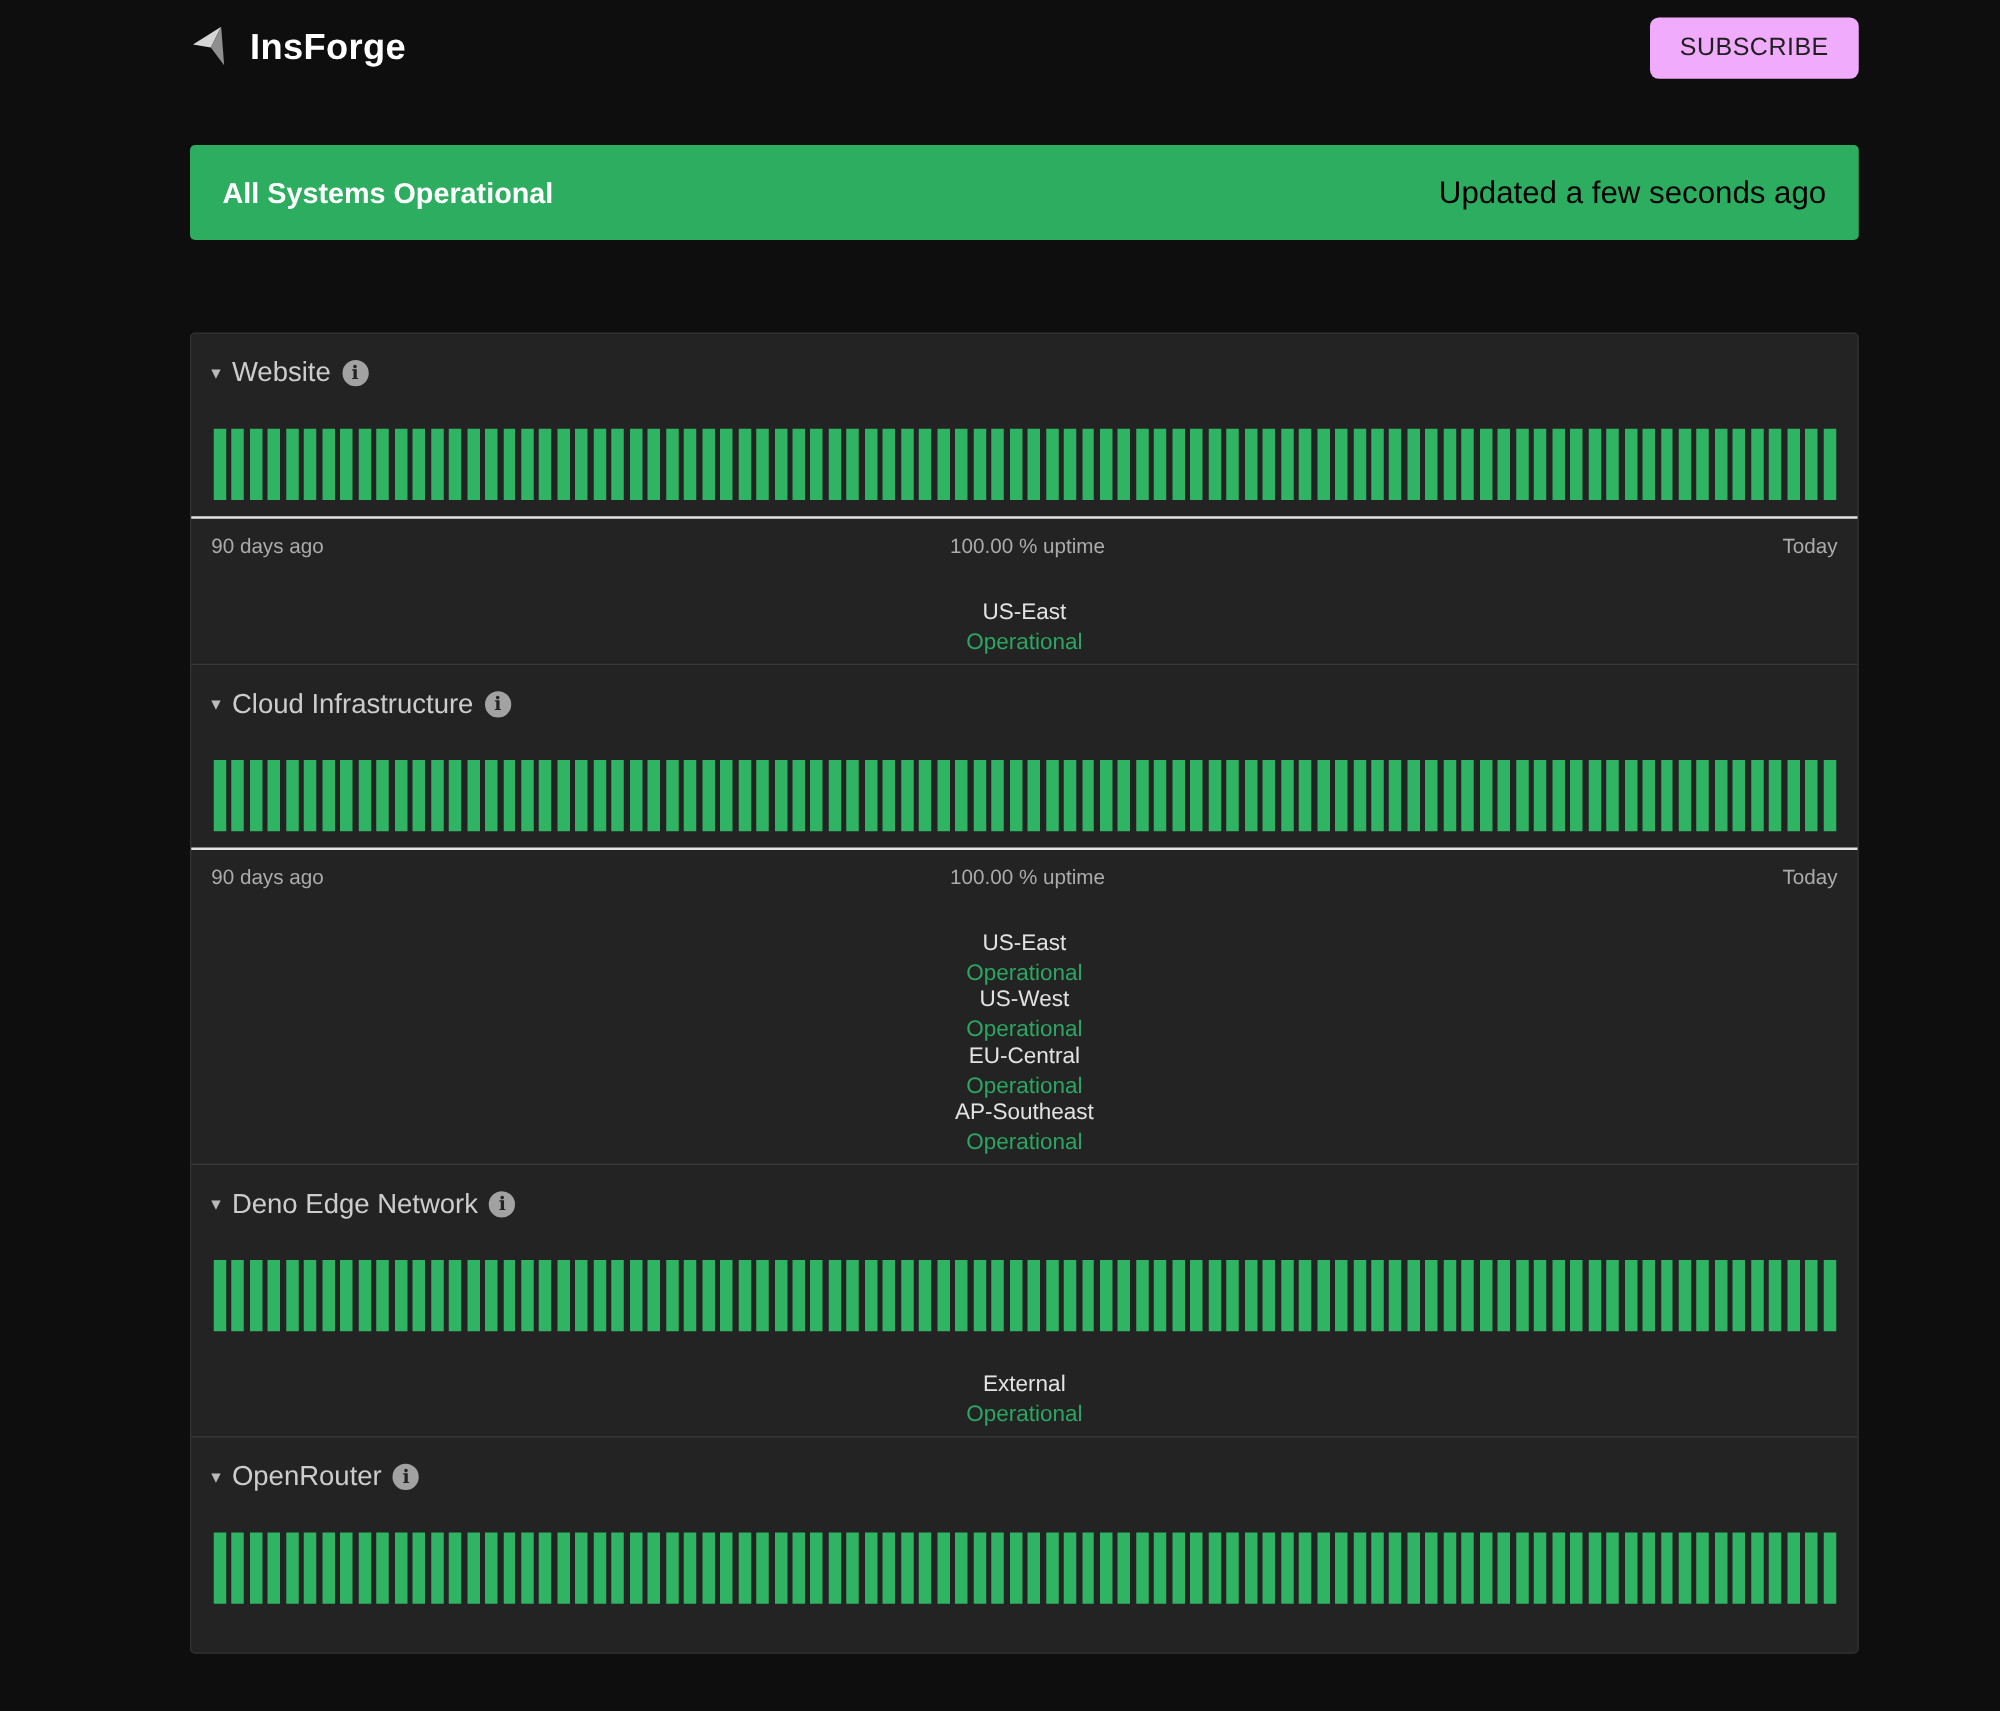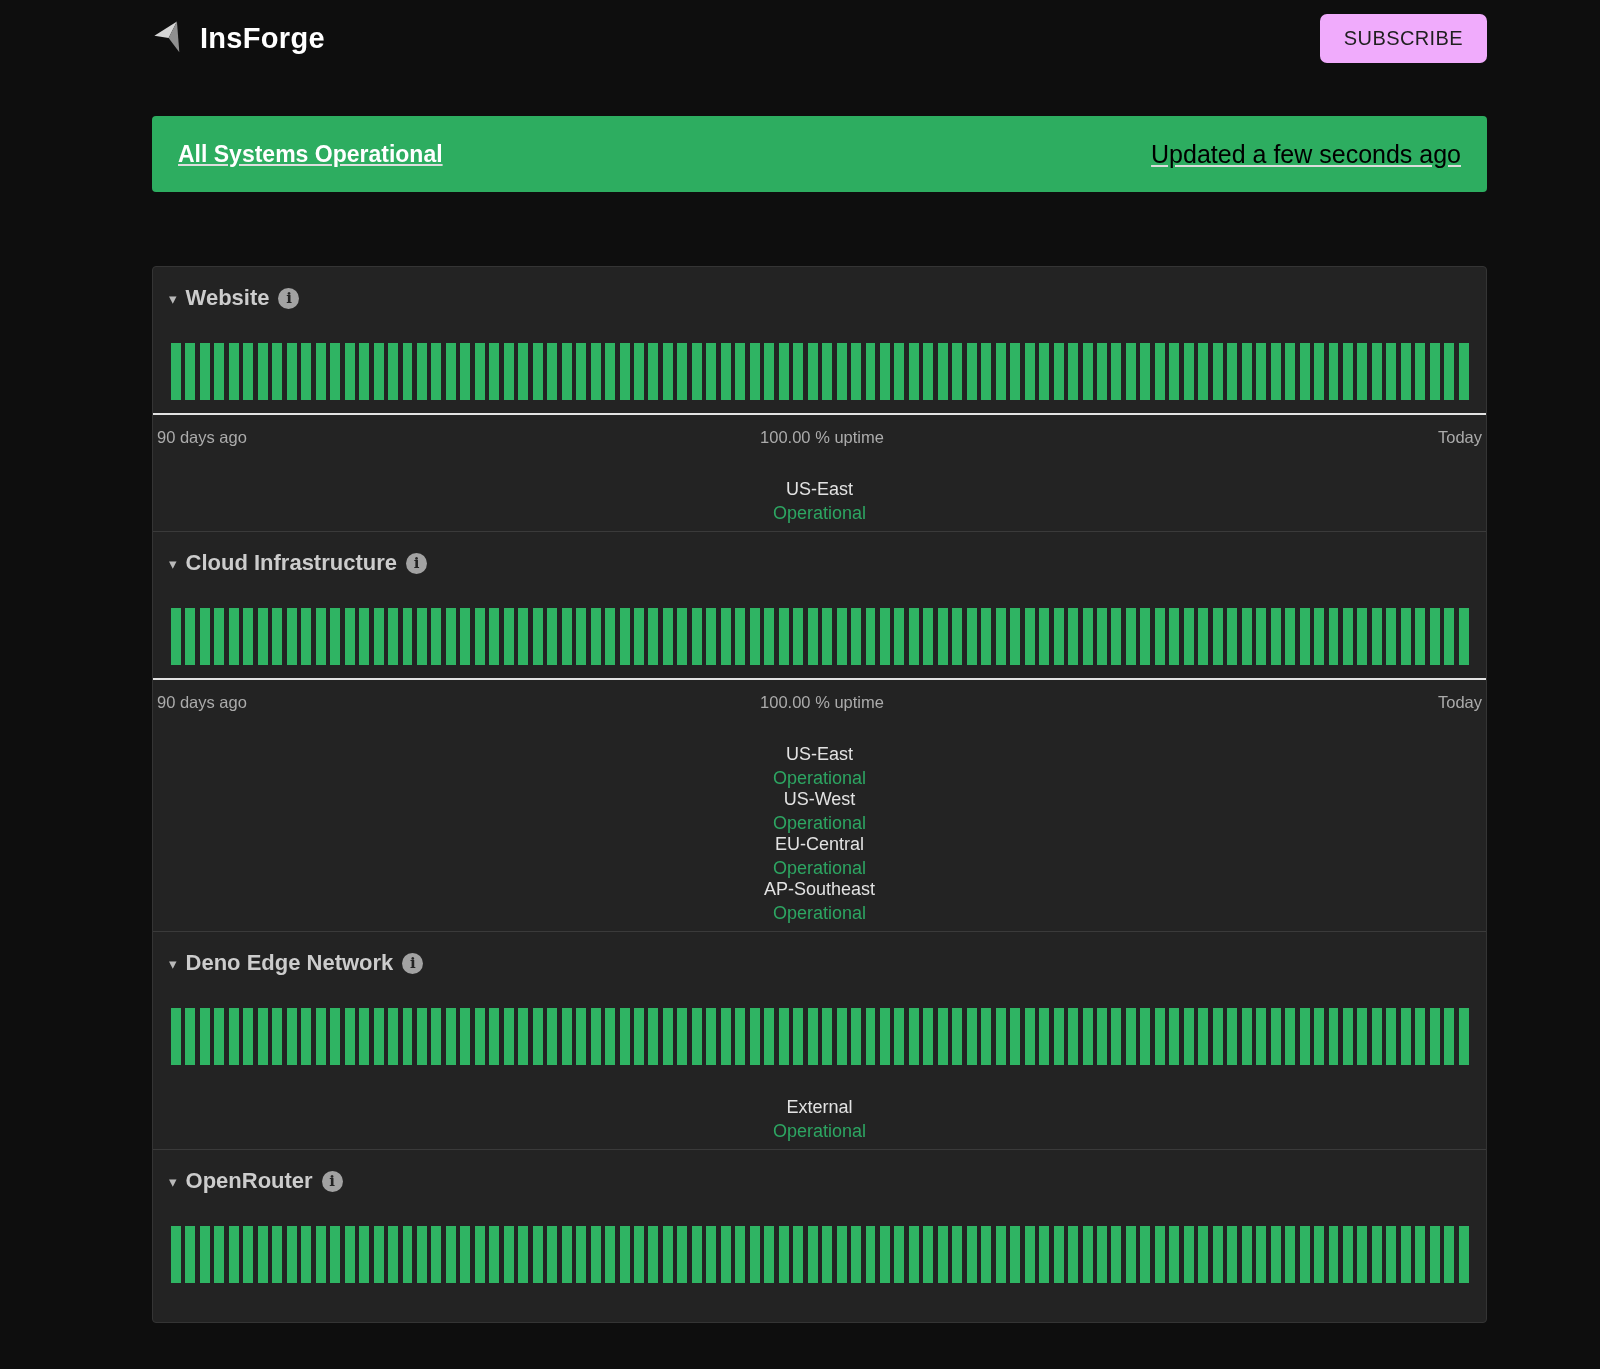--- a/index.html
+++ b/index.html
@@ -18,47 +18,47 @@
   .subscribe{
     background:#f0abfc;color:#1f1f1f;border:none;border-radius:7px;
     padding:13px 24px;font-size:20px;letter-spacing:.4px;font-weight:500;
     font-family:"Liberation Sans",sans-serif;cursor:pointer;
   }
 
   
   .banner{
     margin-top:51px;height:76px;background:var(--banner-green);
     border-radius:4px;display:flex;align-items:center;justify-content:space-between;
-    padding:0 26px;box-sizing:border-box;text-decoration:underline;
+    padding:0 26px;box-sizing:border-box;
   }
   .banner-title{color:#fff;font-size:23px;font-weight:bold}
   .banner-updated{color:#000000;font-size:25px}
 
   
   .card{
     margin-top:74px;background:#232323;
     border:1px solid #343434;border-radius:4px;
     min-height:1040px;box-sizing:border-box;
   }
   .section{padding:15px 0 7px}
   .section + .section{border-top:1px solid #3a3a3a}
   .section-header{display:flex;align-items:center;gap:9px;padding:0 16px;height:32px}
   .caret{color:#b9b9b9;font-size:15px;line-height:1;cursor:pointer}
-  .section-title{font-size:22px;color:#cccccc;font-weight:700;margin:0}
+  .section-title{font-size:22px;color:#cccccc;font-weight:400;margin:0}
   .info{
     width:21px;height:21px;border-radius:50%;background:#a2a2a2;color:#232323;
     display:flex;align-items:center;justify-content:center;
     font-family:"DejaVu Serif",serif;font-weight:bold;font-size:15px;cursor:pointer;
   }
   .bars{display:flex;gap:4.5px;height:57px;margin:29px 18px 0 18px}
   .bar{flex:1;background:var(--bar-color)}
   .chart-axis{height:2px;background:#e3e3e3;margin-top:13px}
   .chart-caption{
     display:flex;justify-content:space-between;align-items:center;
-    padding:0 4px;margin-top:13px;margin-bottom:18px;
+    padding:0 16px;margin-top:13px;margin-bottom:18px;
     font-size:16.5px;color:#ababab;
   }
   .chart-caption .mid{position:absolute;left:5px;right:0;text-align:center}
   .chart-caption{position:relative}
   .components{margin-top:32px}
   .component-row{
     display:flex;justify-content:space-between;align-items:center;
     height:45px;padding:0 29px;font-size:18px;flex-direction:column;
   }
   .comp-name{color:#e2e2e2}

